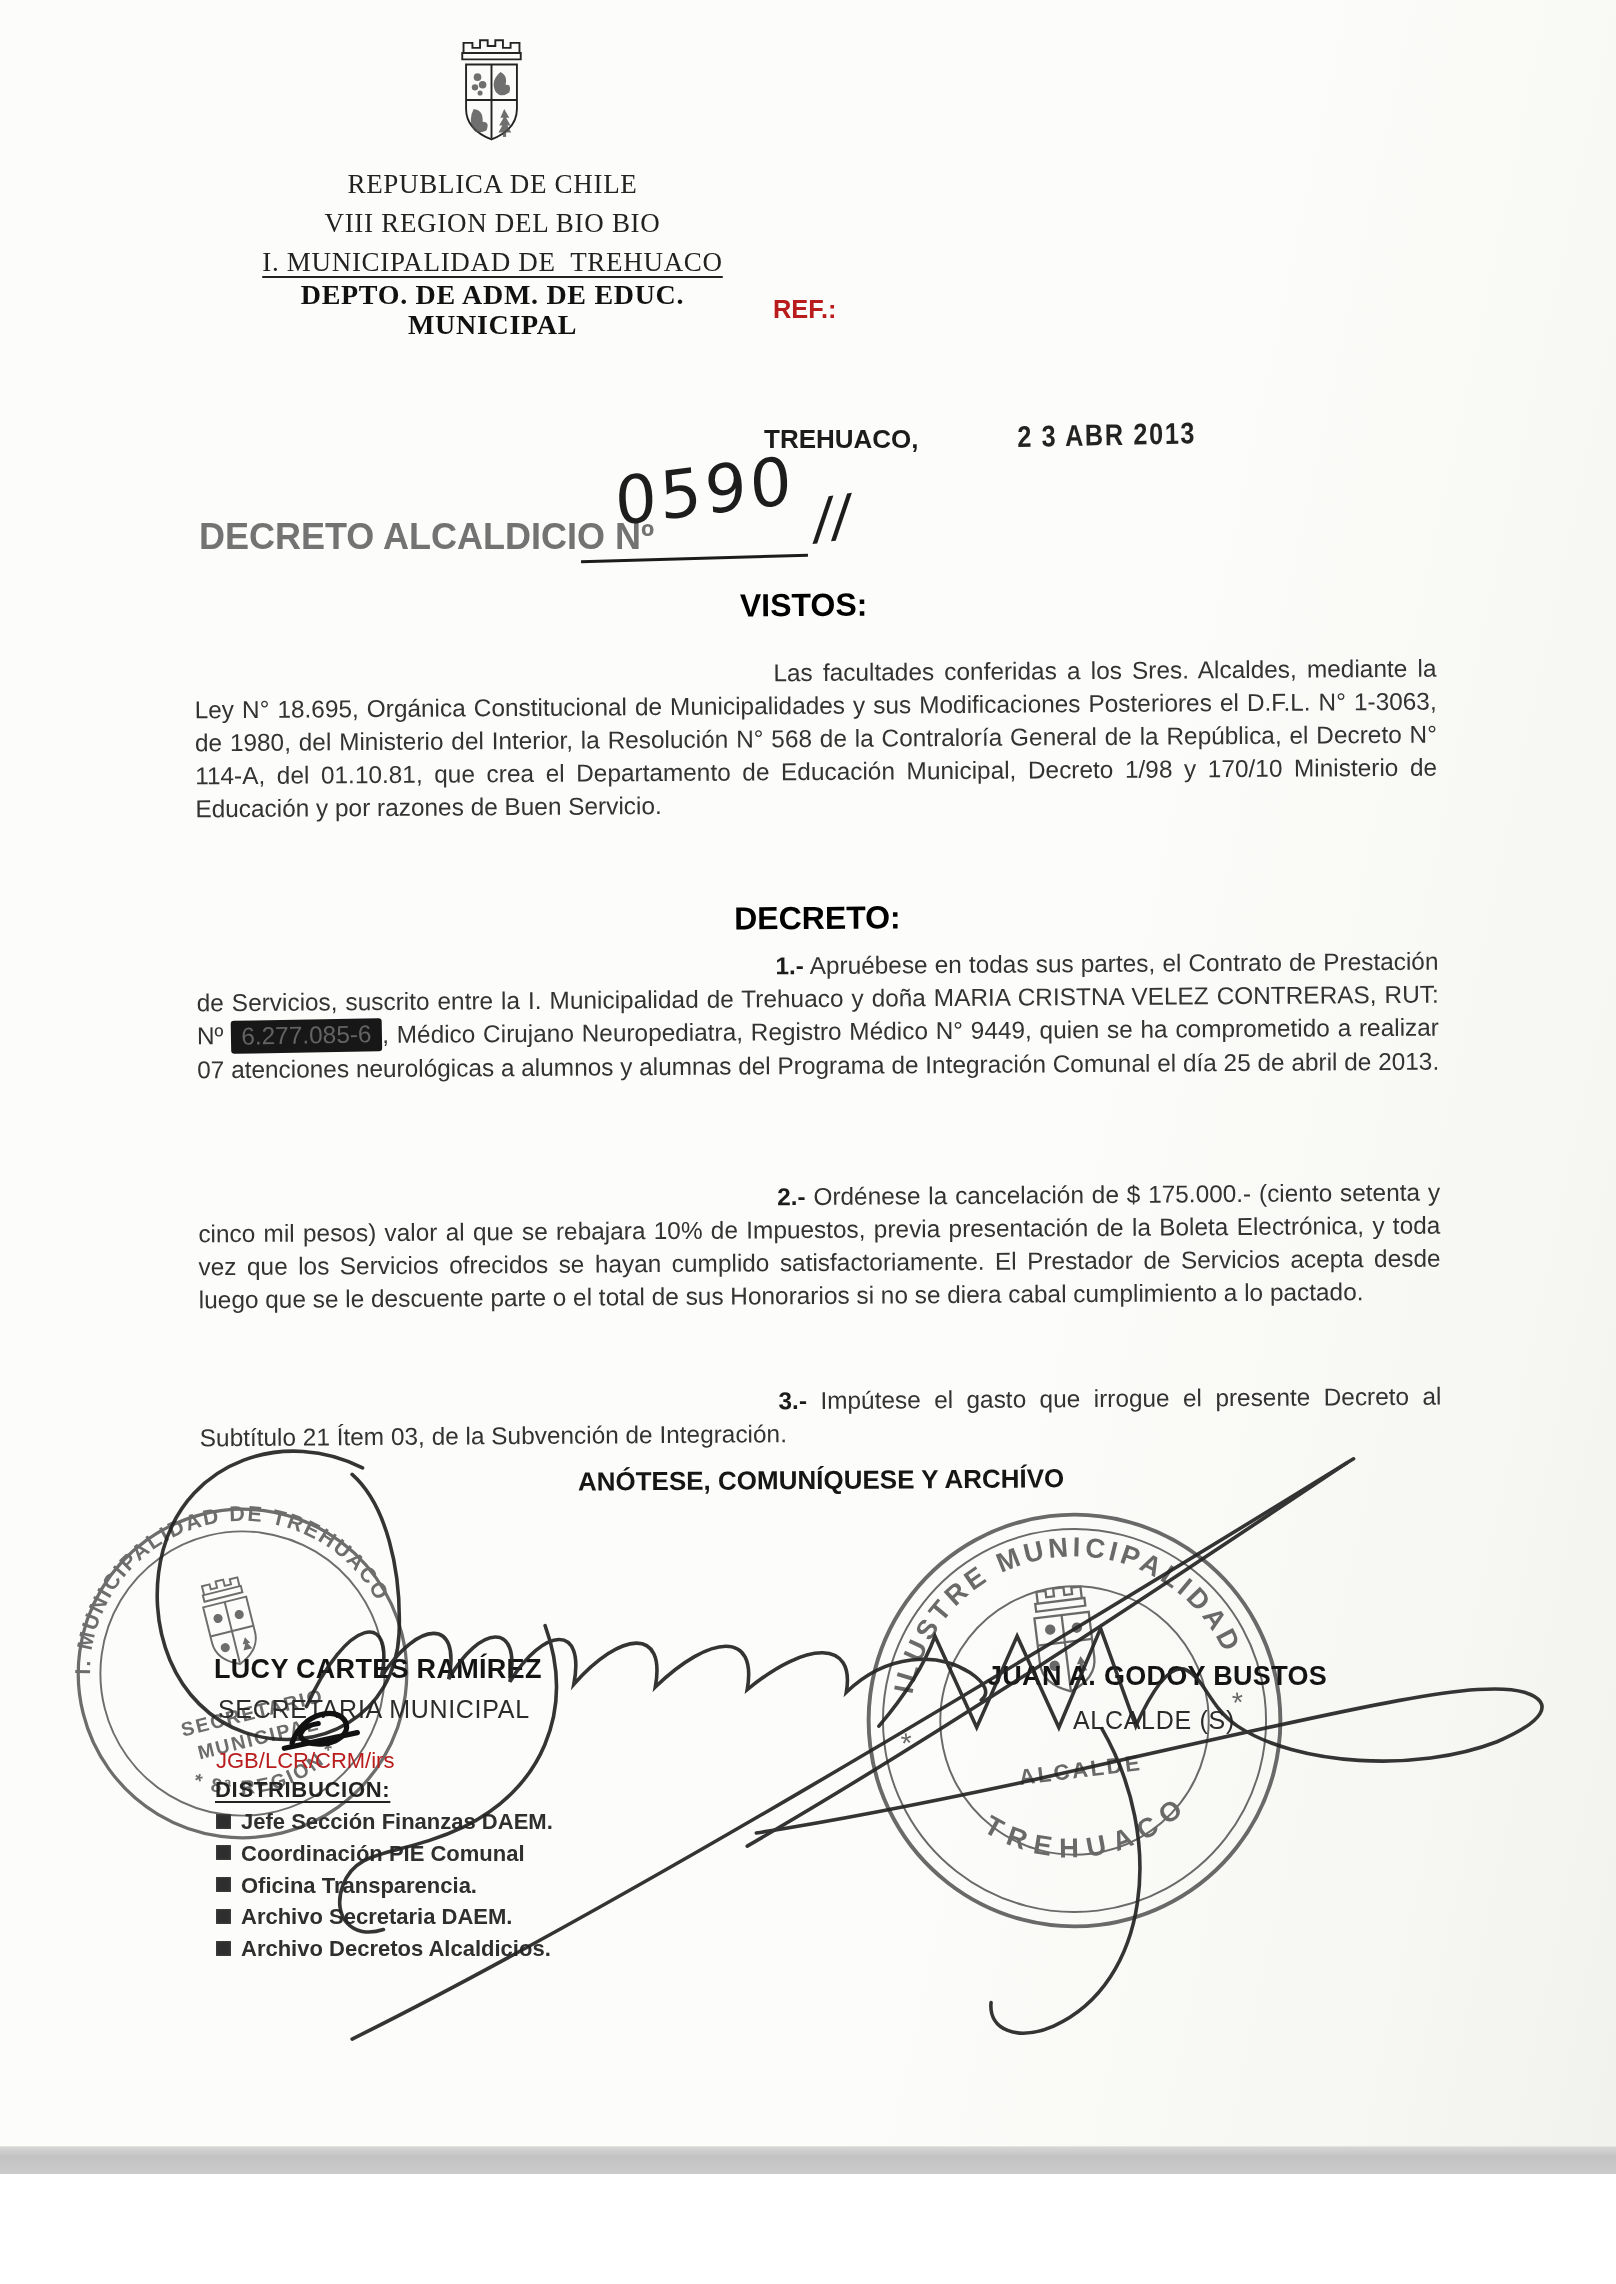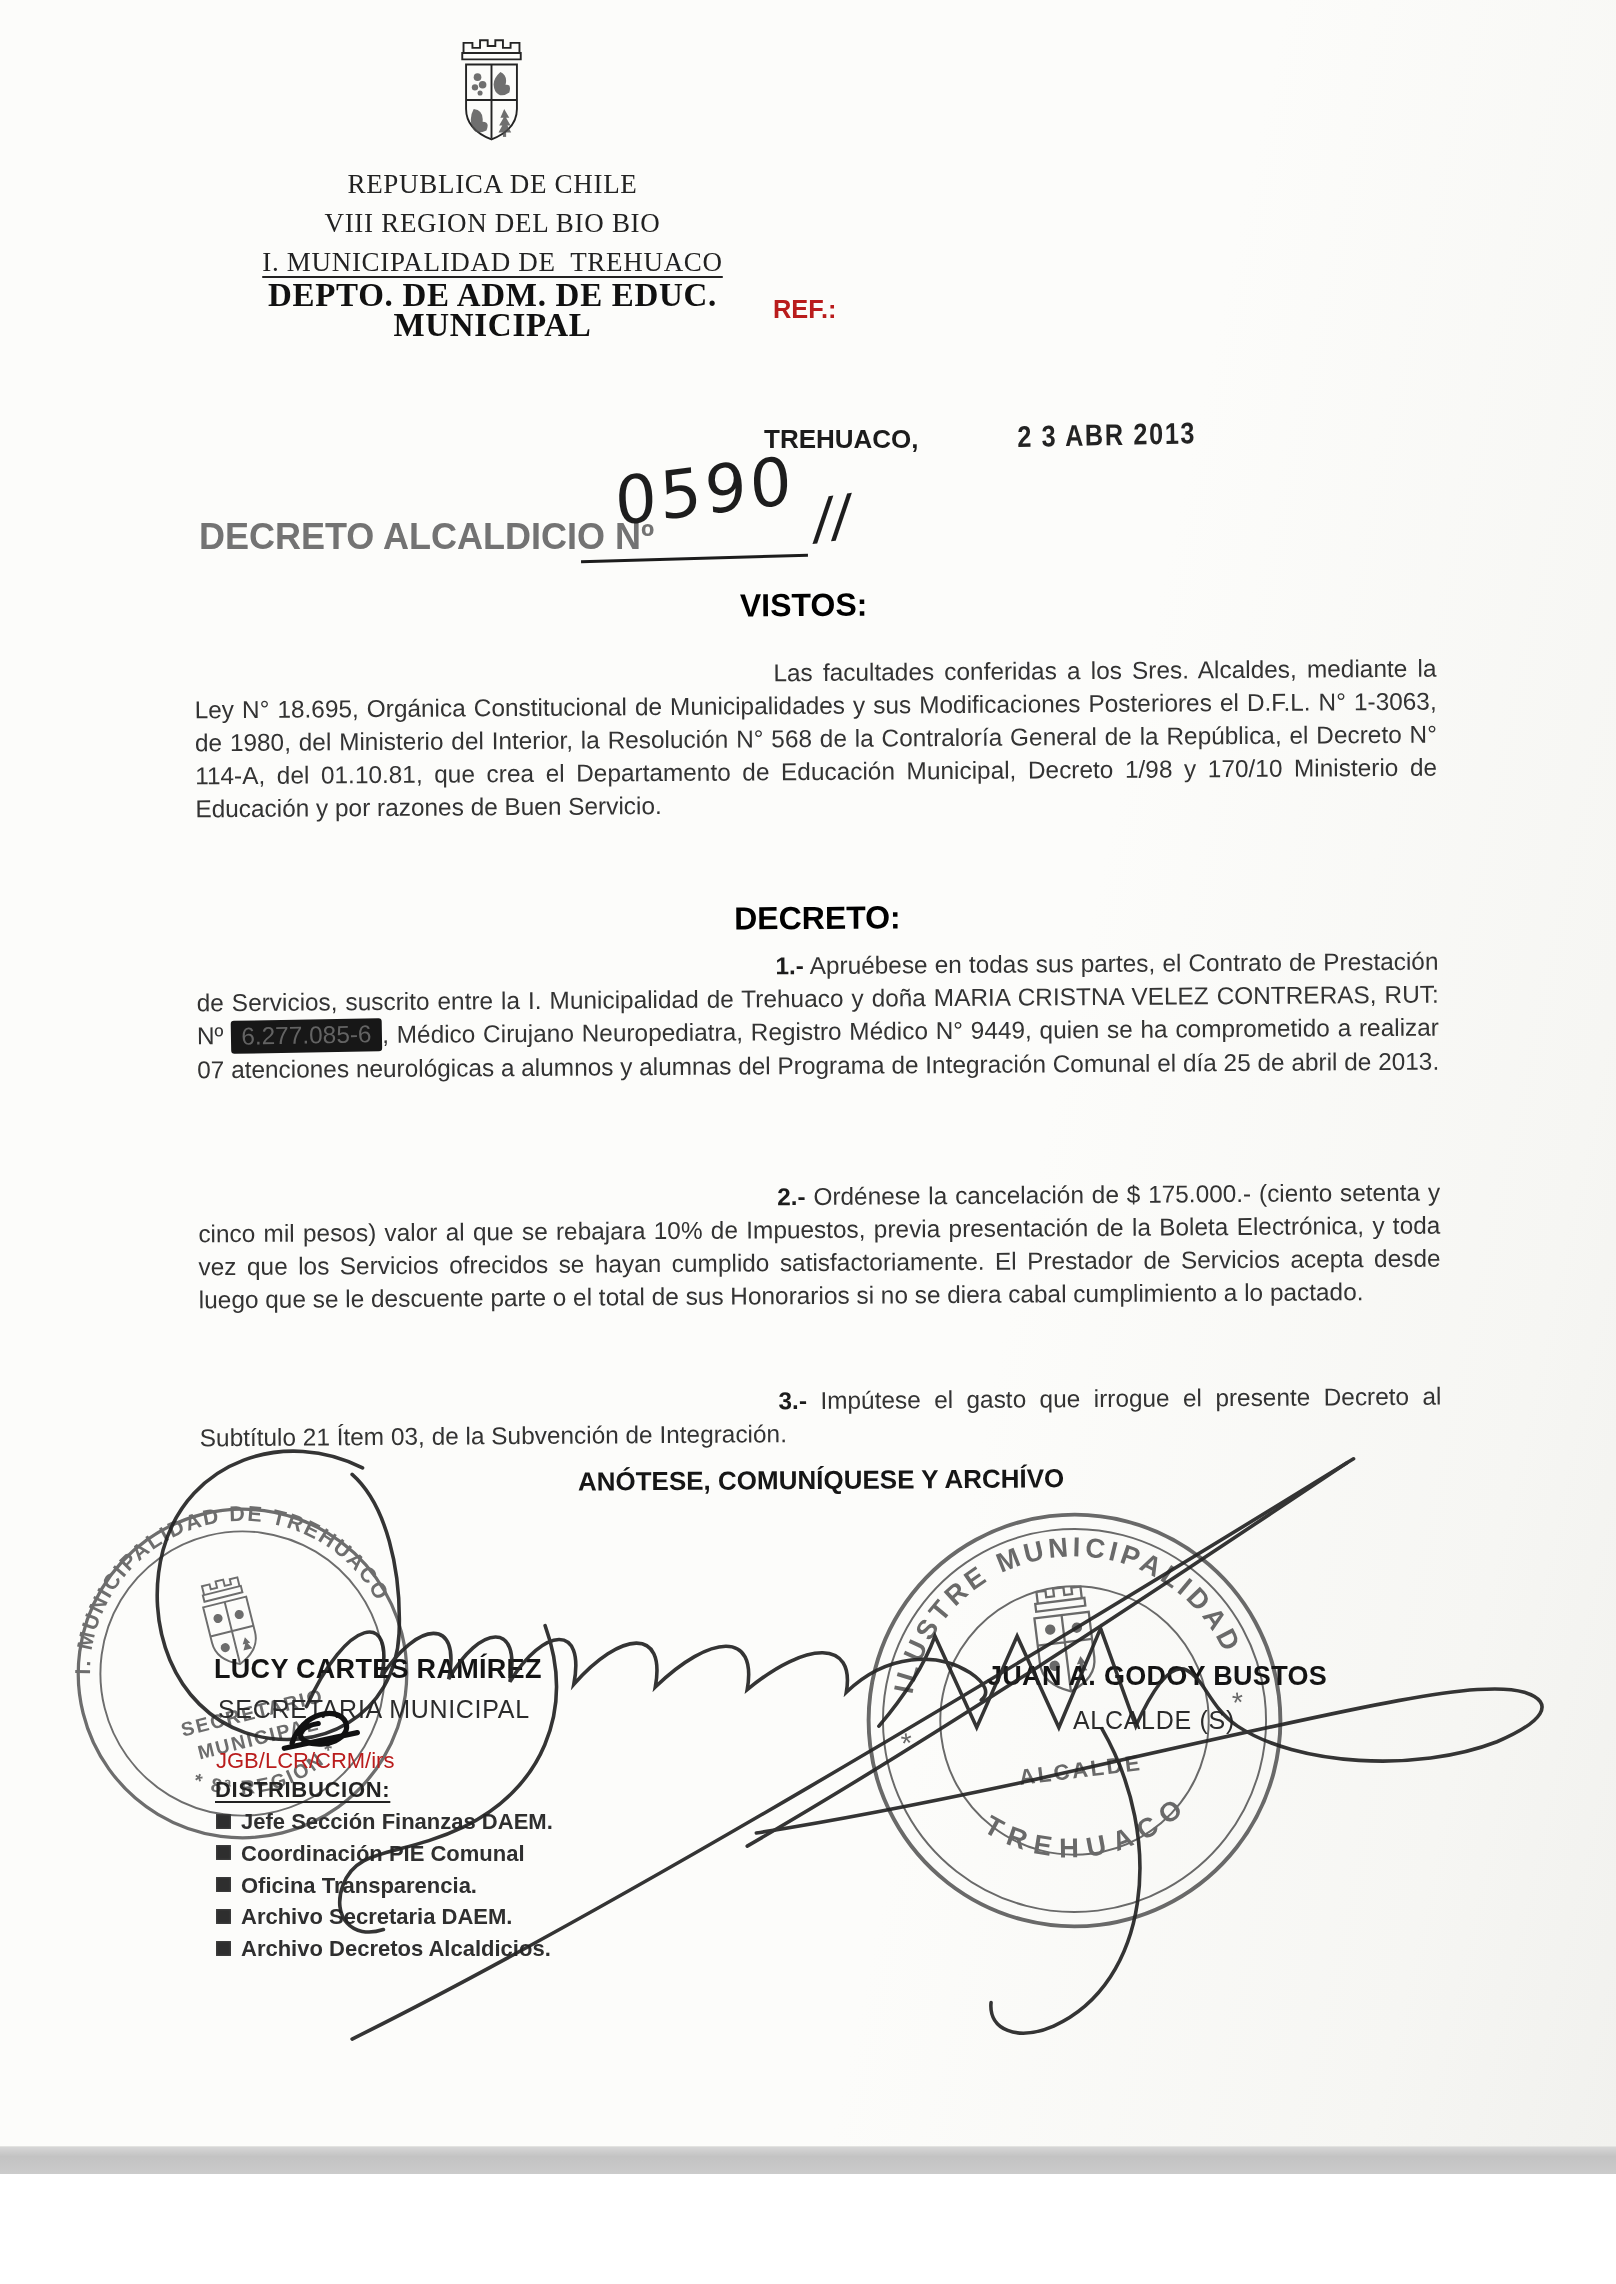--- a/index.html
+++ b/index.html
@@ -9,21 +9,21 @@
          background:linear-gradient(102deg,#fcfcfa 62%,#f6f6f3 88%,#f1f1ee 100%);}
   .scan-strip{position:absolute;left:0;top:2146px;width:1617px;height:27px;
               background:linear-gradient(#d6d6d6,#c3c3c3 35%,#cbcbcb);border-top:1.3px solid #e3e3e0;}
   .scanner-bg{position:absolute;left:0;top:2174px;width:1617px;height:110px;background:#ffffff;}
   .abs{position:absolute;}
   
   .hdr{position:absolute;left:222px;top:160px;width:541px;text-align:center;
        font-family:"Liberation Serif",serif;color:#222;}
   .hdr .l{display:block;font-size:27px;line-height:30px;letter-spacing:0.7px;margin-top:9px;}
   .hdr .l3{white-space:pre;text-decoration:underline;text-decoration-thickness:2px;text-underline-offset:4.6px;}
-  .hdr .l4{font-weight:700;font-size:33px;color:#111;margin-top:2.6px;}
+  .hdr .l4{font-weight:700;font-size:28px;color:#111;margin-top:2.6px;}
   
   .ref-label{position:absolute;left:773px;top:295px;font-size:25.4px;font-weight:700;color:#b91c1c;}
   .ref-text{position:absolute;left:900px;top:295px;width:529px;font-size:25.4px;font-weight:700;
             line-height:36px;color:#1f1f1f;text-align:justify;}
   .place{position:absolute;left:764px;top:424px;font-size:26px;font-weight:700;color:#1c1c1c;}
   .datestamp{position:absolute;left:1017px;top:420px;font-size:30px;font-weight:700;color:#232323;
              letter-spacing:2px;transform:scaleX(.84) rotate(-1deg);transform-origin:left top;
              font-family:"Liberation Sans",sans-serif;}
   
   .dec-label{position:absolute;left:199px;top:516px;font-size:36px;font-weight:700;color:#737373;}

